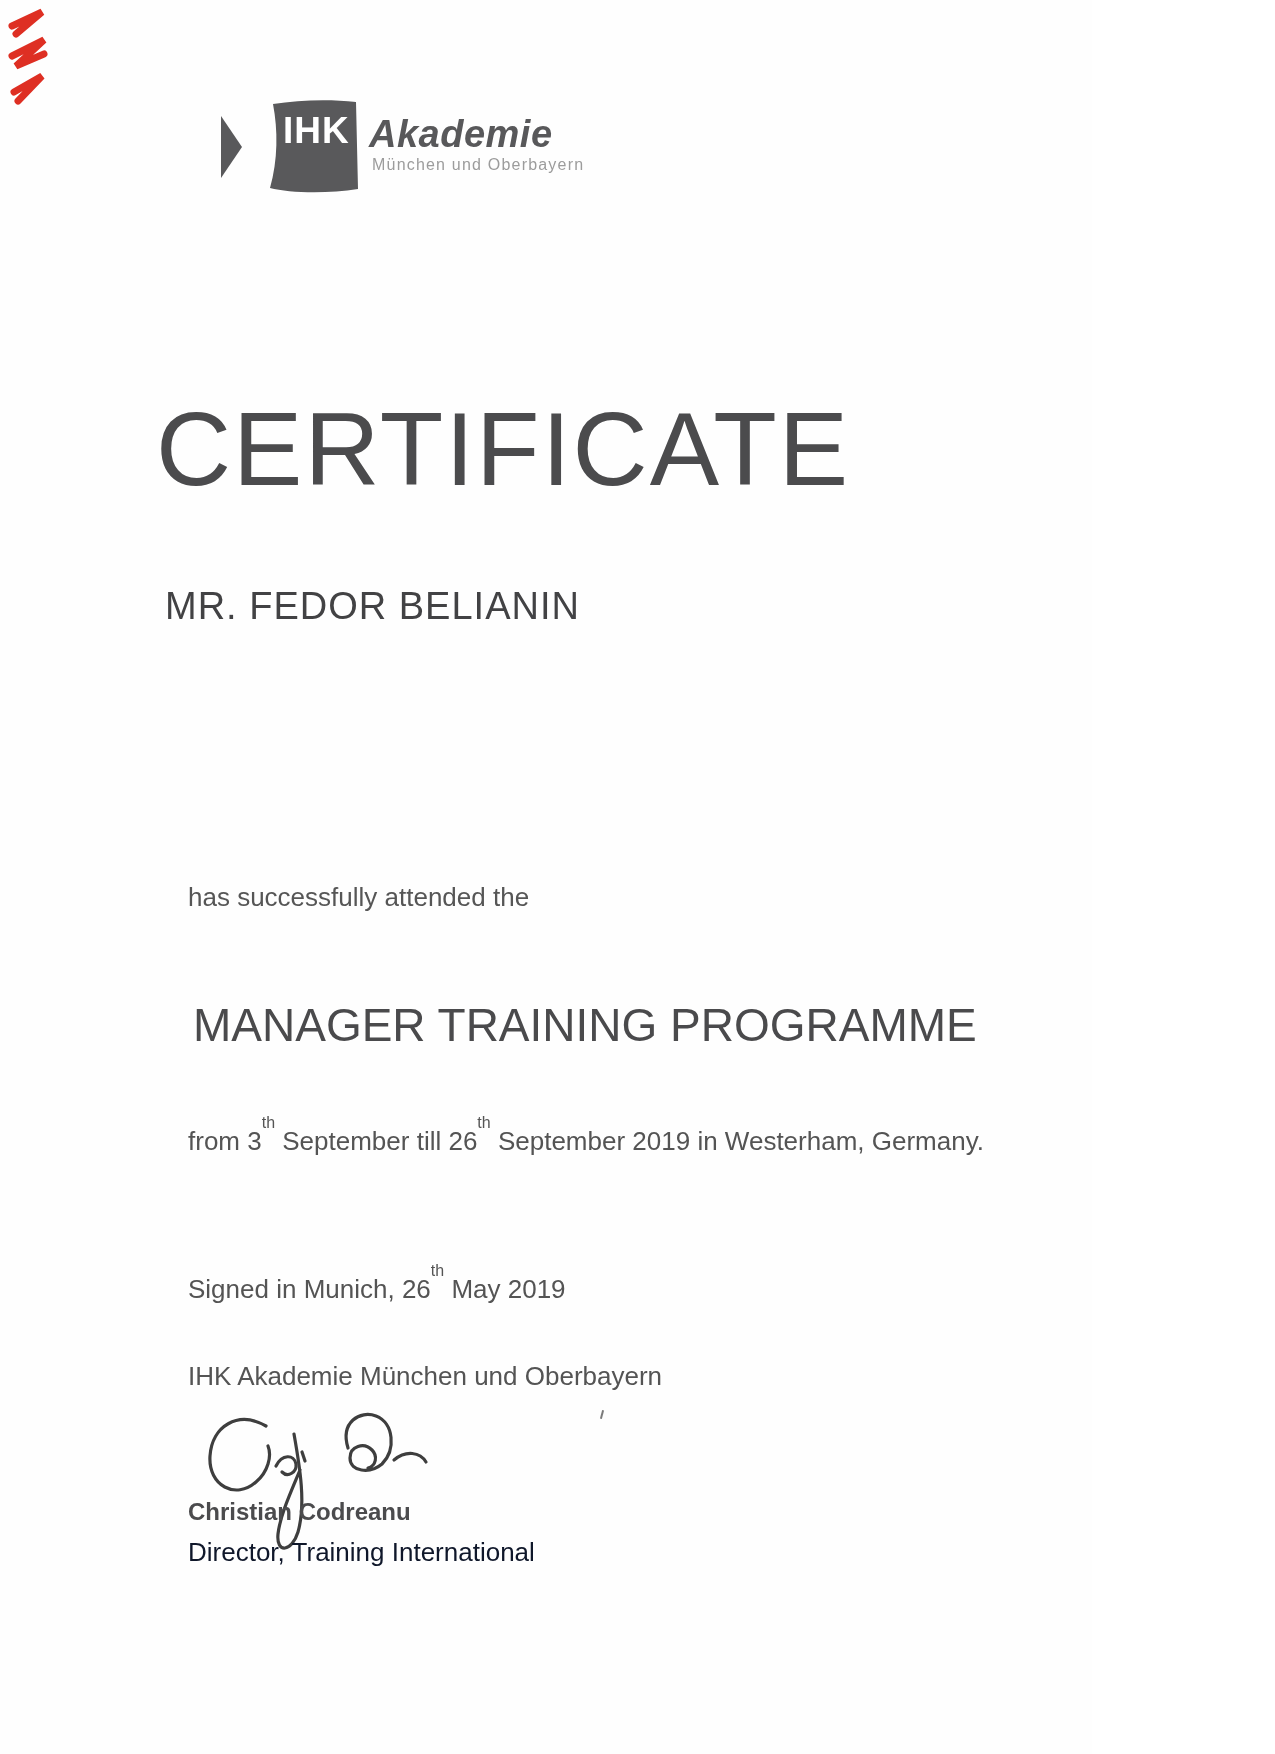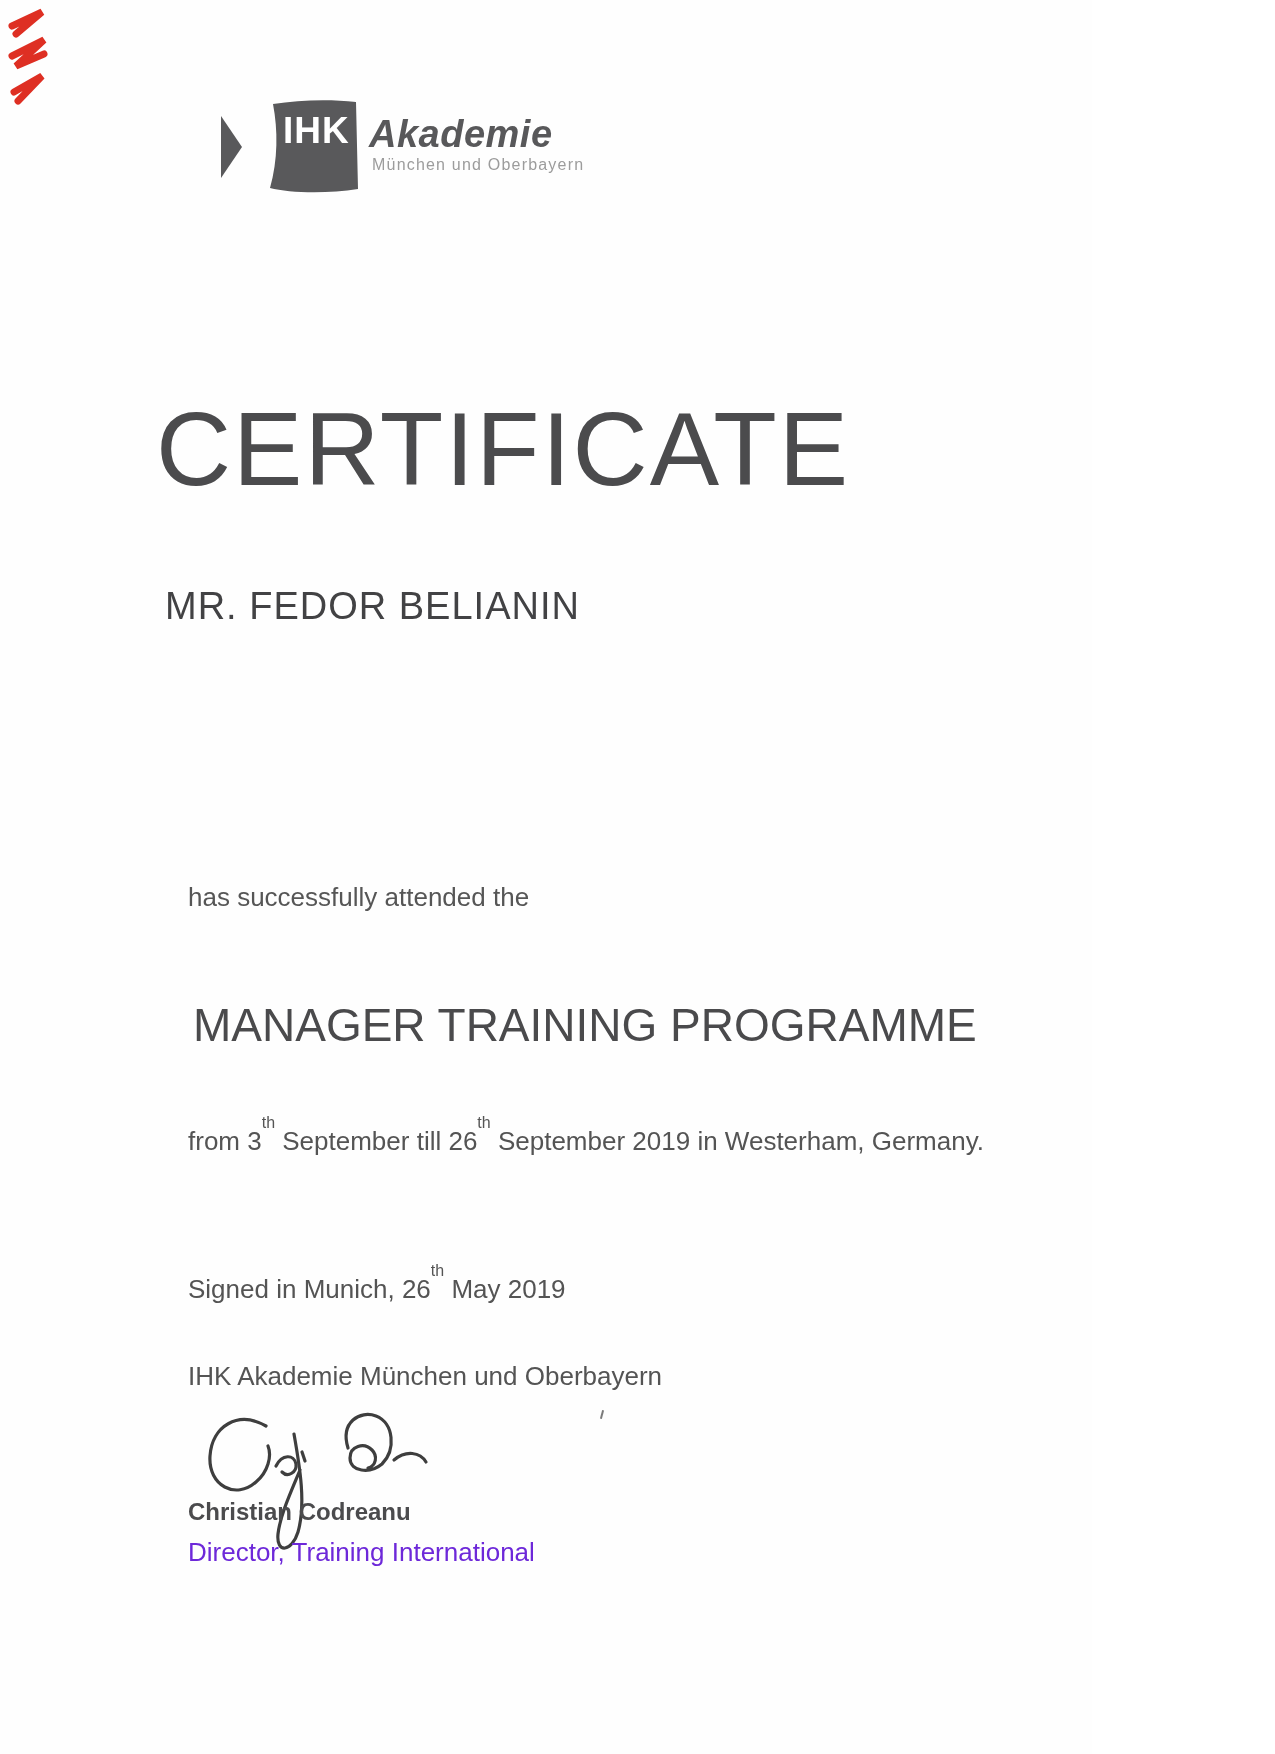--- a/index.html
+++ b/index.html
@@ -55,21 +55,21 @@
   .org-line{left:188px;top:1361px;}
   sup.th{
     font-size:16px;position:relative;top:-12px;line-height:0;
   }
   .signer-name{
     left:188px;top:1498px;
     font-size:24px;font-weight:bold;color:#4b4b4d;white-space:nowrap;
   }
   .signer-title{
     left:188px;top:1537px;
-    font-size:26px;color:#6d28d9;white-space:nowrap;
+    font-size:26px;color:#0f172a;white-space:nowrap;
   }
   .signature{left:198px;top:1408px;}
 
   
   .corner-scribble{left:4px;top:4px;}
   .edge-line{
     left:1267px;top:26px;width:6px;height:1692px;
     background:linear-gradient(180deg,#3f3f3f 0%,#4c4c4c 55%,#5a5a5a 90%,#8a8a8a 99%,rgba(160,160,160,0) 100%);
   }
   .page-number{

